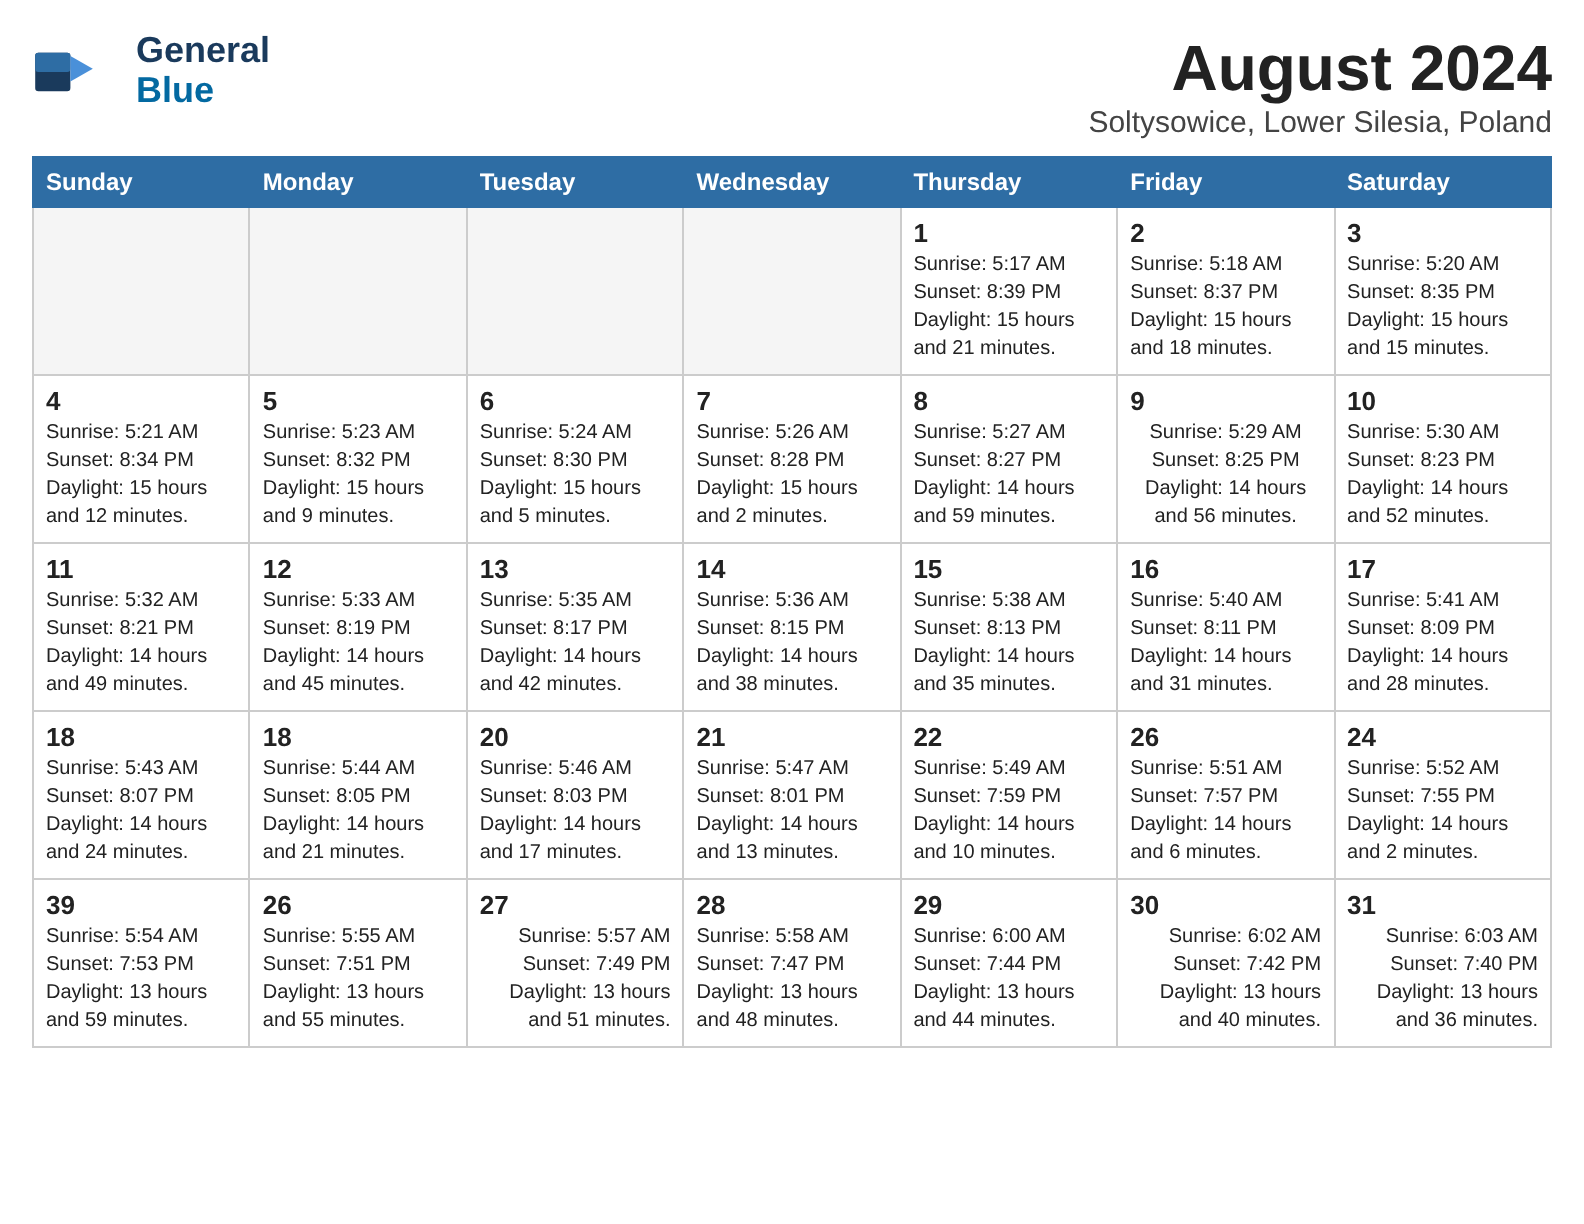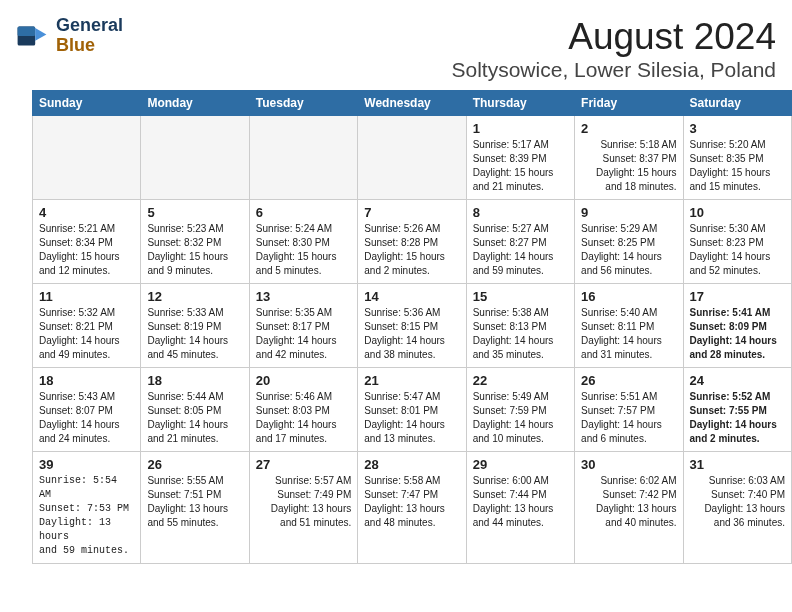--- a/index.html
+++ b/index.html
@@ -12,49 +12,48 @@
     }
     .header {
       display: flex;
       justify-content: space-between;
       align-items: flex-start;
       margin-bottom: 8px;
     }
     .logo {
       display: flex;
       align-items: center;
-      gap: 8px;
+      gap: 20px;
     }
     .logo-text {
       font-size: 18px;
       font-weight: bold;
       color: #1a3a5c;
       line-height: 1.1;
     }
     .logo-icon {
       width: 32px;
       height: 32px;
     }
     .title-block {
       text-align: right;
     }
     .month-year {
-      font-size: 37px;
-      font-weight: normal;
+      font-size: 32px;
+      font-weight: bold;
       color: #222;
     }
     .location {
-      font-size: 21px;
+      font-size: 15px;
       color: #444;
     }
     table {
       width: 100%;
       border-collapse: collapse;
       table-layout: fixed;
-      margin-left: 16px;
     }
     th {
       background: #2e6da4;
       color: #fff;
       font-size: 12px;
       font-weight: bold;
       text-align: left;
       padding: 5px 6px;
       border: 1px solid #2e6da4;
     }
@@ -86,21 +85,21 @@
 
 <div class="header">
   <div class="logo">
     <svg class="logo-icon" viewBox="0 0 40 40">
       <rect x="2" y="8" width="22" height="24" rx="2" fill="#1a3a5c"></rect>
       <rect x="2" y="8" width="22" height="12" rx="2" fill="#2e6da4"></rect>
       <polygon points="24,10 38,18 24,26" fill="#4a90d9"></polygon>
     </svg>
     <div class="logo-text">
       <div>General</div>
-      <div style="color:#a16207">Blue</div>
+      <div style="color:#0369a1">Blue</div>
     </div>
   </div>
   <div class="title-block">
     <div class="month-year">August 2024</div>
     <div class="location">Soltysowice, Lower Silesia, Poland</div>
   </div>
 </div>
 
 <table>
   <thead>
@@ -122,21 +121,21 @@
         <td class="empty"></td>
         <td>
           <div class="day-num">1</div>
           <div class="day-info" style="white-space: pre-line;">Sunrise: 5:17 AM
 Sunset: 8:39 PM
 Daylight: 15 hours
 and 21 minutes.</div>
         </td>
         <td>
           <div class="day-num">2</div>
-          <div class="day-info" style="white-space: pre-line; text-align: right;">Sunrise: 5:18 AM
+          <div class="day-info" style="white-space: pre-line;">Sunrise: 5:18 AM
 Sunset: 8:37 PM
 Daylight: 15 hours
 and 18 minutes.</div>
         </td>
         <td>
           <div class="day-num">3</div>
           <div class="day-info" style="white-space: pre-line;">Sunrise: 5:20 AM
 Sunset: 8:35 PM
 Daylight: 15 hours
 and 15 minutes.</div>
@@ -173,21 +172,21 @@
         </td>
         <td>
           <div class="day-num">8</div>
           <div class="day-info" style="white-space: pre-line;">Sunrise: 5:27 AM
 Sunset: 8:27 PM
 Daylight: 14 hours
 and 59 minutes.</div>
         </td>
         <td>
           <div class="day-num">9</div>
-          <div class="day-info" style="white-space: pre-line;">Sunrise: 5:29 AM
+          <div class="day-info" style="white-space: pre-line; text-align: center;">Sunrise: 5:29 AM
 Sunset: 8:25 PM
 Daylight: 14 hours
 and 56 minutes.</div>
         </td>
         <td>
           <div class="day-num">10</div>
           <div class="day-info" style="white-space: pre-line;">Sunrise: 5:30 AM
 Sunset: 8:23 PM
 Daylight: 14 hours
 and 52 minutes.</div>
@@ -231,21 +230,21 @@
         </td>
         <td>
           <div class="day-num">16</div>
           <div class="day-info" style="white-space: pre-line;">Sunrise: 5:40 AM
 Sunset: 8:11 PM
 Daylight: 14 hours
 and 31 minutes.</div>
         </td>
         <td>
           <div class="day-num">17</div>
-          <div class="day-info" style="white-space: pre-line; font-weight: bold;">Sunrise: 5:41 AM
+          <div class="day-info" style="white-space: pre-line;">Sunrise: 5:41 AM
 Sunset: 8:09 PM
 Daylight: 14 hours
 and 28 minutes.</div>
         </td>
       </tr>
       <tr>
         <td>
           <div class="day-num">18</div>
           <div class="day-info" style="white-space: pre-line;">Sunrise: 5:43 AM
 Sunset: 8:07 PM
@@ -282,30 +281,30 @@
         </td>
         <td>
           <div class="day-num">26</div>
           <div class="day-info" style="white-space: pre-line;">Sunrise: 5:51 AM
 Sunset: 7:57 PM
 Daylight: 14 hours
 and 6 minutes.</div>
         </td>
         <td>
           <div class="day-num">24</div>
-          <div class="day-info" style="white-space: pre-line; font-weight: bold;">Sunrise: 5:52 AM
+          <div class="day-info" style="white-space: pre-line;">Sunrise: 5:52 AM
 Sunset: 7:55 PM
 Daylight: 14 hours
 and 2 minutes.</div>
         </td>
       </tr>
       <tr>
         <td>
           <div class="day-num">39</div>
-          <div class="day-info" style="white-space: pre-line; font-family: Liberation Mono, monospace;">Sunrise: 5:54 AM
+          <div class="day-info" style="white-space: pre-line;">Sunrise: 5:54 AM
 Sunset: 7:53 PM
 Daylight: 13 hours
 and 59 minutes.</div>
         </td>
         <td>
           <div class="day-num">26</div>
           <div class="day-info" style="white-space: pre-line;">Sunrise: 5:55 AM
 Sunset: 7:51 PM
 Daylight: 13 hours
 and 55 minutes.</div>

